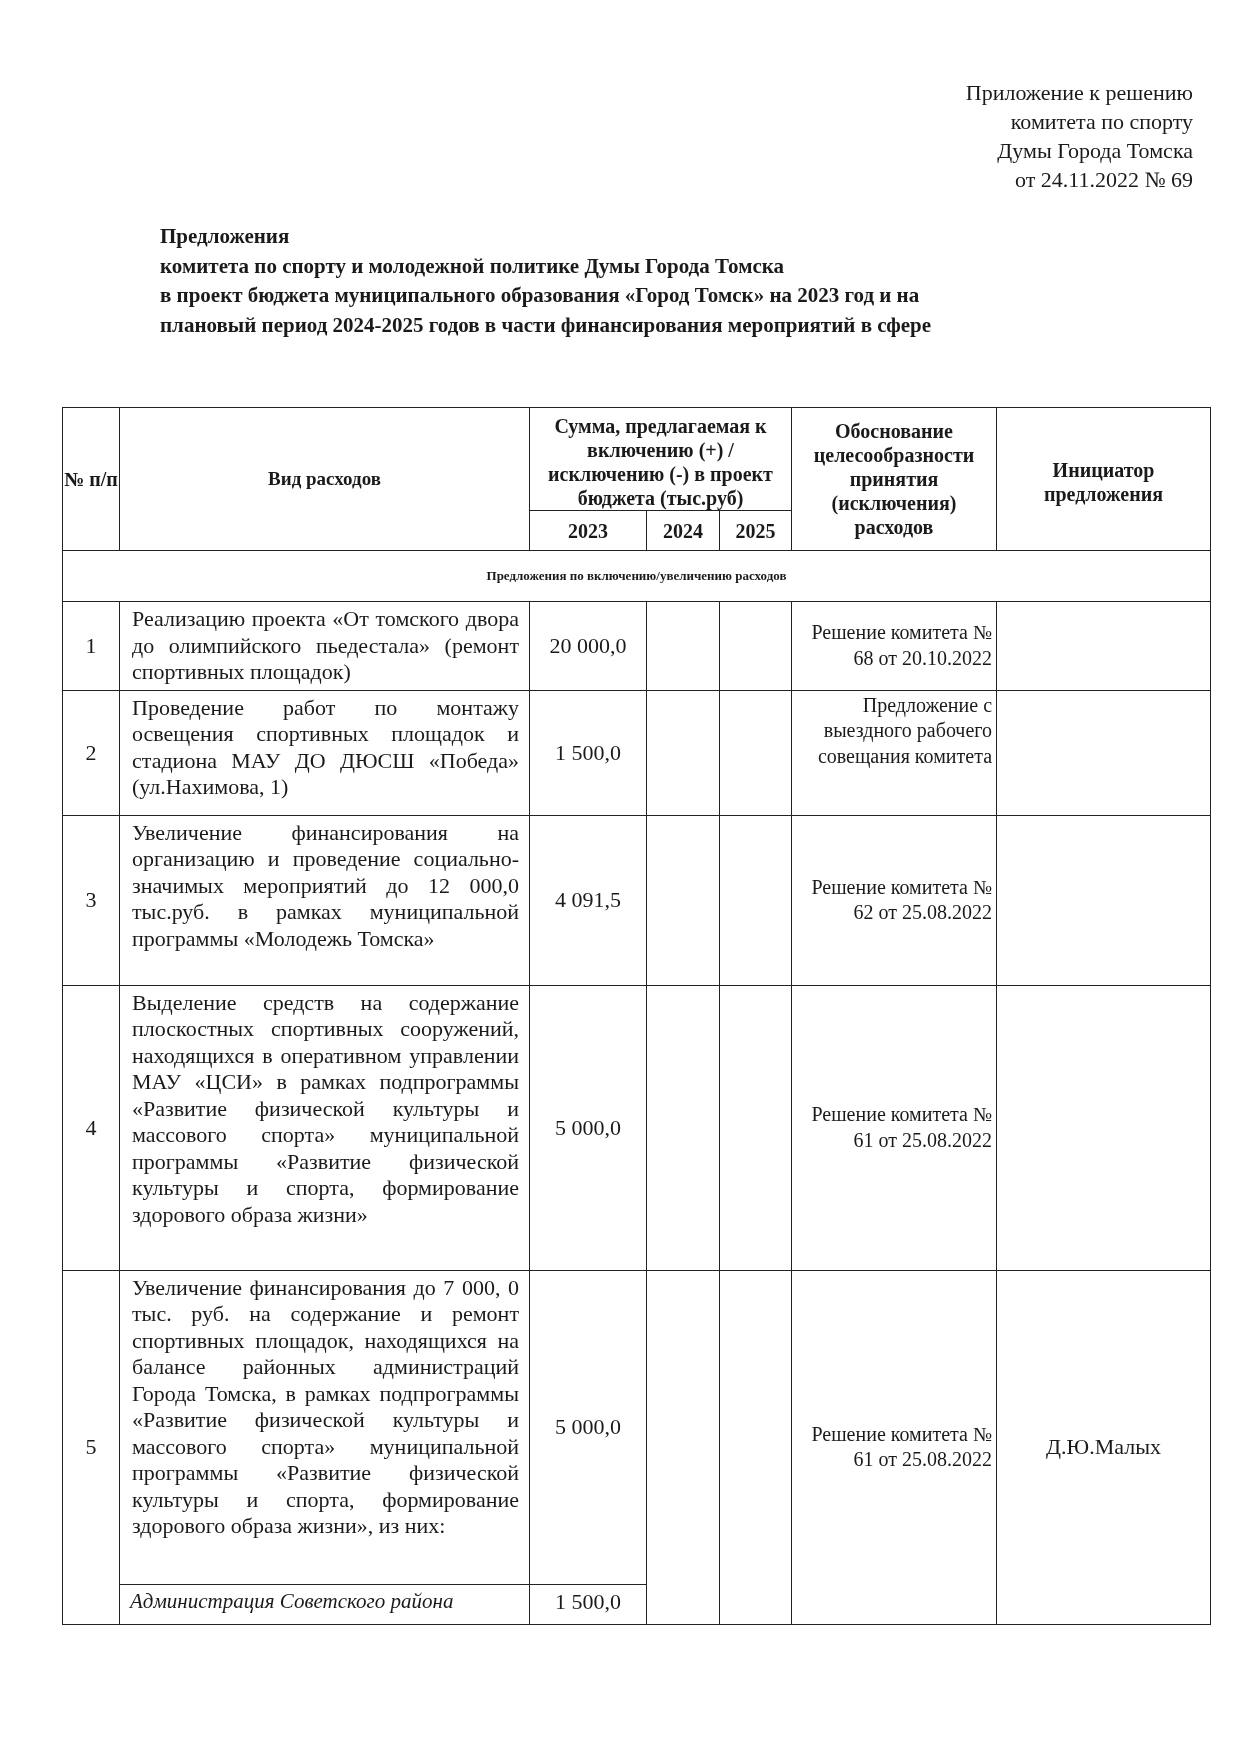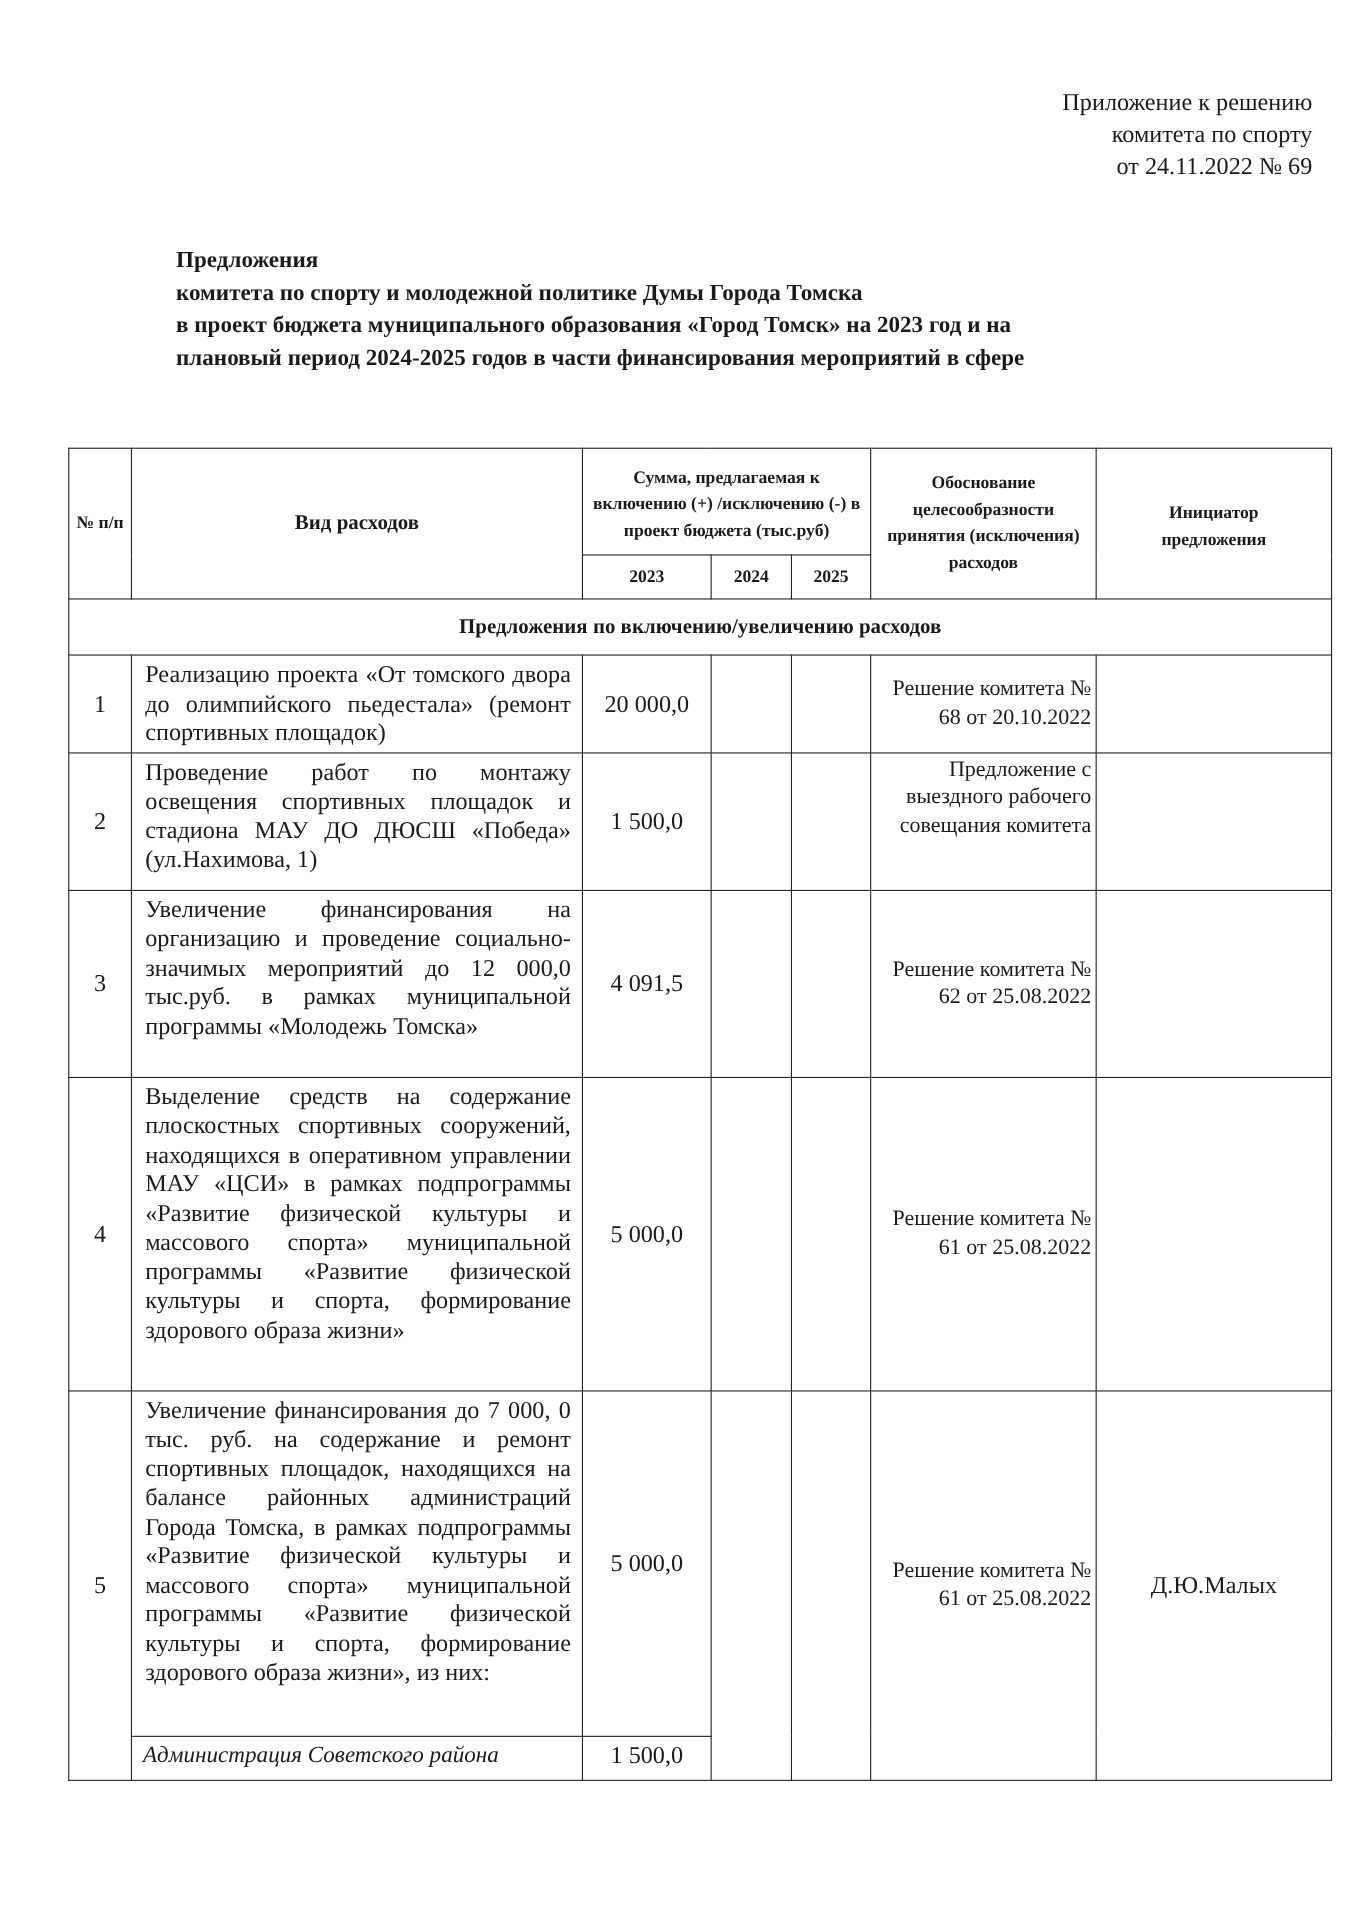--- a/index.html
+++ b/index.html
@@ -18,42 +18,43 @@
   }
   table.main {
     position: absolute; left: 62px; top: 407px;
     width: 1148px; border-collapse: collapse; table-layout: fixed;
     font-size: 22px;
   }
   table.main td, table.main th {
     border: 1.5px solid #222; padding: 0; vertical-align: middle;
   }
   table.main th {
-    font-weight: bold; font-size: 16px; line-height: 24px; text-align: center;
+    font-weight: bold; font-size: 20px; line-height: 24px; text-align: center;
   }
   .hdr-top th { vertical-align: top; padding-top: 6px; }
   .num { text-align: center; font-size: 22px; }
   .desc {
     text-align: justify; text-align-last: left; padding: 4px 10px 4px 12px !important;
     line-height: 26.5px; font-size: 22px; vertical-align: top !important;
   }
   .amt { text-align: center; font-size: 22px; }
   .basis { text-align: right; font-size: 20px; line-height: 25.5px; padding: 2px 4px !important; }
   .init { text-align: center; font-size: 22px; }
   .section-row td {
-    text-align: center; font-weight: bold; font-size: 19px; height: 50px;
+    text-align: center; font-weight: bold; font-size: 13px; height: 50px;
   }
   .sub-desc { font-style: italic; font-size: 21px; padding: 4px 10px 4px 10px !important; vertical-align: top !important; }
 </style>
 </head>
 <body>
 
 <div class="appendix">
   <div>Приложение к решению</div>
   <div>комитета по спорту</div>
+  <div>Думы Города Томска</div>
   <div>от 24.11.2022 № 69</div>
 </div>
 
 <div class="title">
   <div>Предложения</div>
   <div>комитета по спорту и молодежной политике Думы Города Томска</div>
   <div>в проект бюджета муниципального образования «Город Томск» на 2023 год и на</div>
   <div>плановый период 2024-2025 годов в части финансирования мероприятий в сфере</div>
 </div>
 

